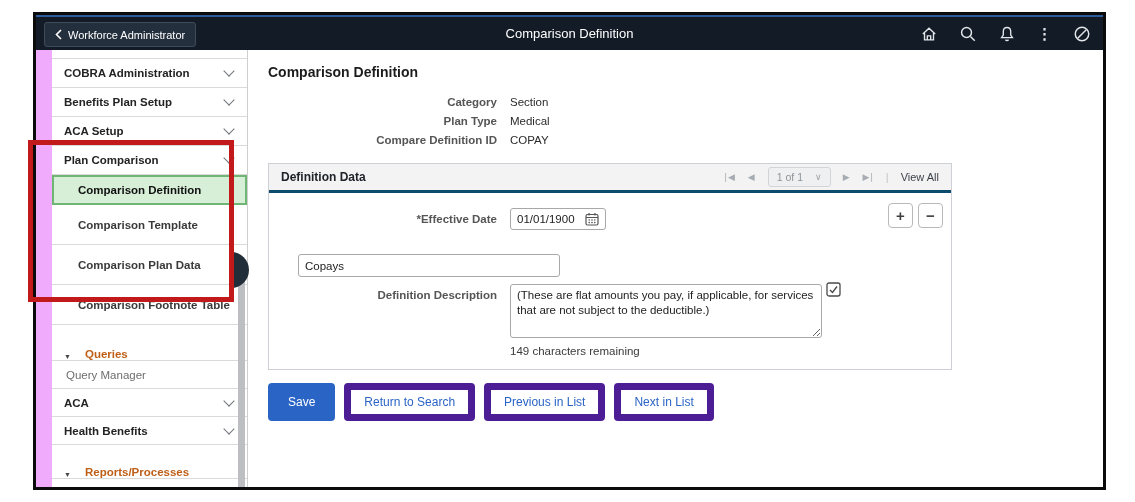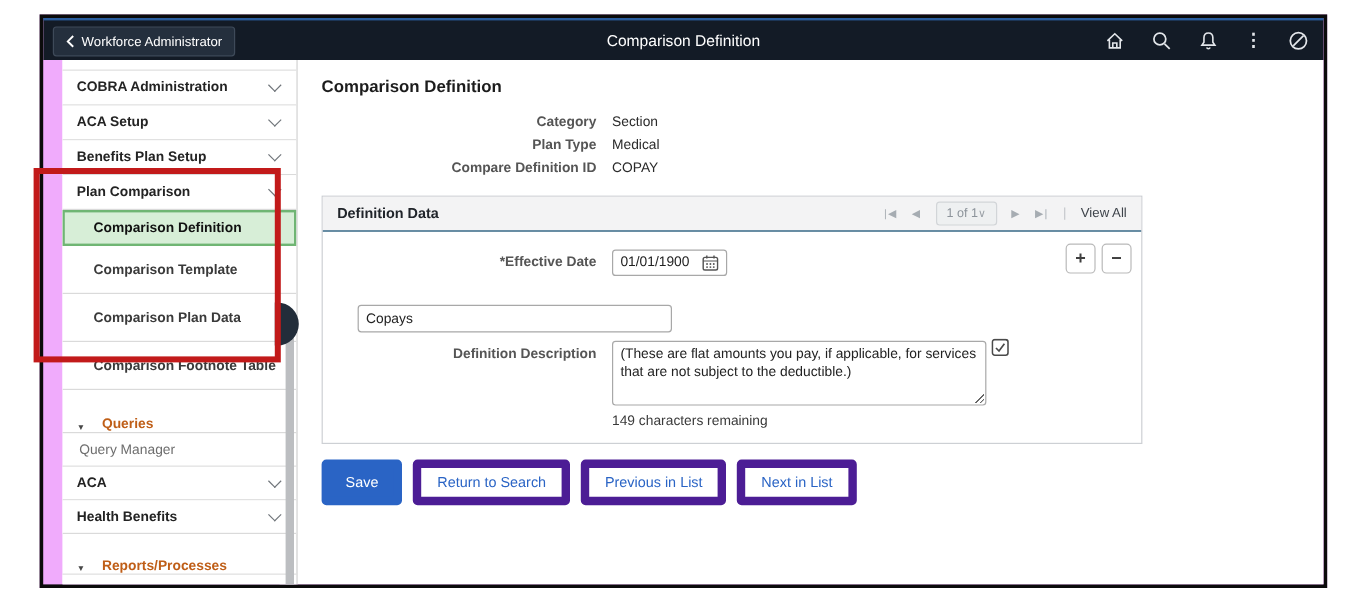--- a/index.html
+++ b/index.html
@@ -32,25 +32,25 @@
   .collapse-handle{position:absolute;left:193px;top:237px;width:20px;height:36px;background:#222d3a;border-radius:0 18px 18px 0;z-index:4;cursor:pointer;}
 
   
   .main{position:absolute;left:197px;top:35px;right:0;bottom:0;background:#fff;padding:10px 0 0 35px;box-sizing:border-box;font-size:11.5px;color:#2e2e2e;}
   .page-title{font-size:14px;font-weight:bold;color:#1c1c1c;margin:4px 0 12px;}
   .info-row{display:flex;align-items:center;height:19px;}
   .info-label{width:229px;text-align:right;font-weight:bold;color:#555;flex:none;}
   .info-value{margin-left:13px;color:#2b2b2b;}
 
   .panel{margin-top:14px;width:684px;border:1px solid #cdd0d4;box-sizing:border-box;background:#fff;}
-  .panel-header{height:29px;background:#f3f3f4;border-bottom:1px solid #0c4a6e;display:flex;align-items:center;justify-content:space-between;padding:0 12px;box-sizing:border-box;}
+  .panel-header{height:29px;background:#f3f3f4;border-bottom:3px solid #0c4a6e;display:flex;align-items:center;justify-content:space-between;padding:0 12px;box-sizing:border-box;}
   .panel-title{font-size:12px;font-weight:bold;color:#20242a;}
   .pager{display:flex;align-items:center;gap:12px;color:#a6acb2;font-size:9px;}
   .pg{cursor:default;letter-spacing:1px;}
-  .pg-box{display:inline-flex;align-items:center;gap:0;border:1px solid #d2d5d8;background:#eef0f1;border-radius:3px;padding:3px 8px;font-size:10.5px;color:#8d949b;cursor:pointer;letter-spacing:0;}
+  .pg-box{display:inline-flex;align-items:center;gap:12px;border:1px solid #d2d5d8;background:#eef0f1;border-radius:3px;padding:3px 8px;font-size:10.5px;color:#8d949b;cursor:pointer;letter-spacing:0;}
   .pg-dd{font-size:9px;color:#9aa0a6;}
   .pg-div{color:#c3c6c9;font-size:11px;}
   .view-all{font-size:11px;color:#3e434a;cursor:pointer;}
 
   .panel-body{position:relative;padding:15px 16px 12px;box-sizing:border-box;}
   .frow{display:flex;align-items:flex-start;}
   .f-label{width:212px;text-align:right;font-weight:bold;color:#555;padding-top:5px;flex:none;}
   .date-field{margin-left:13px;display:inline-flex;align-items:center;gap:6px;border:1px solid #a8a8a8;border-radius:3px;padding:3px 6px;background:#fff;}
   .date-input{border:none;outline:none;width:62px;font-size:11.5px;font-family:inherit;color:#222;padding:0;background:transparent;}
   .row-name{margin-top:24px;}
@@ -117,25 +117,25 @@
     <nav class="sidebar">
       <div class="nav-item clipped">
         
         
       </div>
       <div class="nav-item">
         <span>COBRA Administration</span>
         <span class="chev"></span>
       </div>
       <div class="nav-item">
+        <span>Benefits Plan Setup</span>
+        <span class="chev"></span>
+      </div>
+      <div class="nav-item">
         <span>ACA Setup</span>
-        <span class="chev"></span>
-      </div>
-      <div class="nav-item">
-        <span>Benefits Plan Setup</span>
         <span class="chev"></span>
       </div>
       <div class="nav-item">
         <span>Plan Comparison</span>
         <span class="chev"></span>
       </div>
       <div class="nav-item sub selected">
         <span>Comparison Definition</span>
       </div>
       <div class="nav-item sub">

